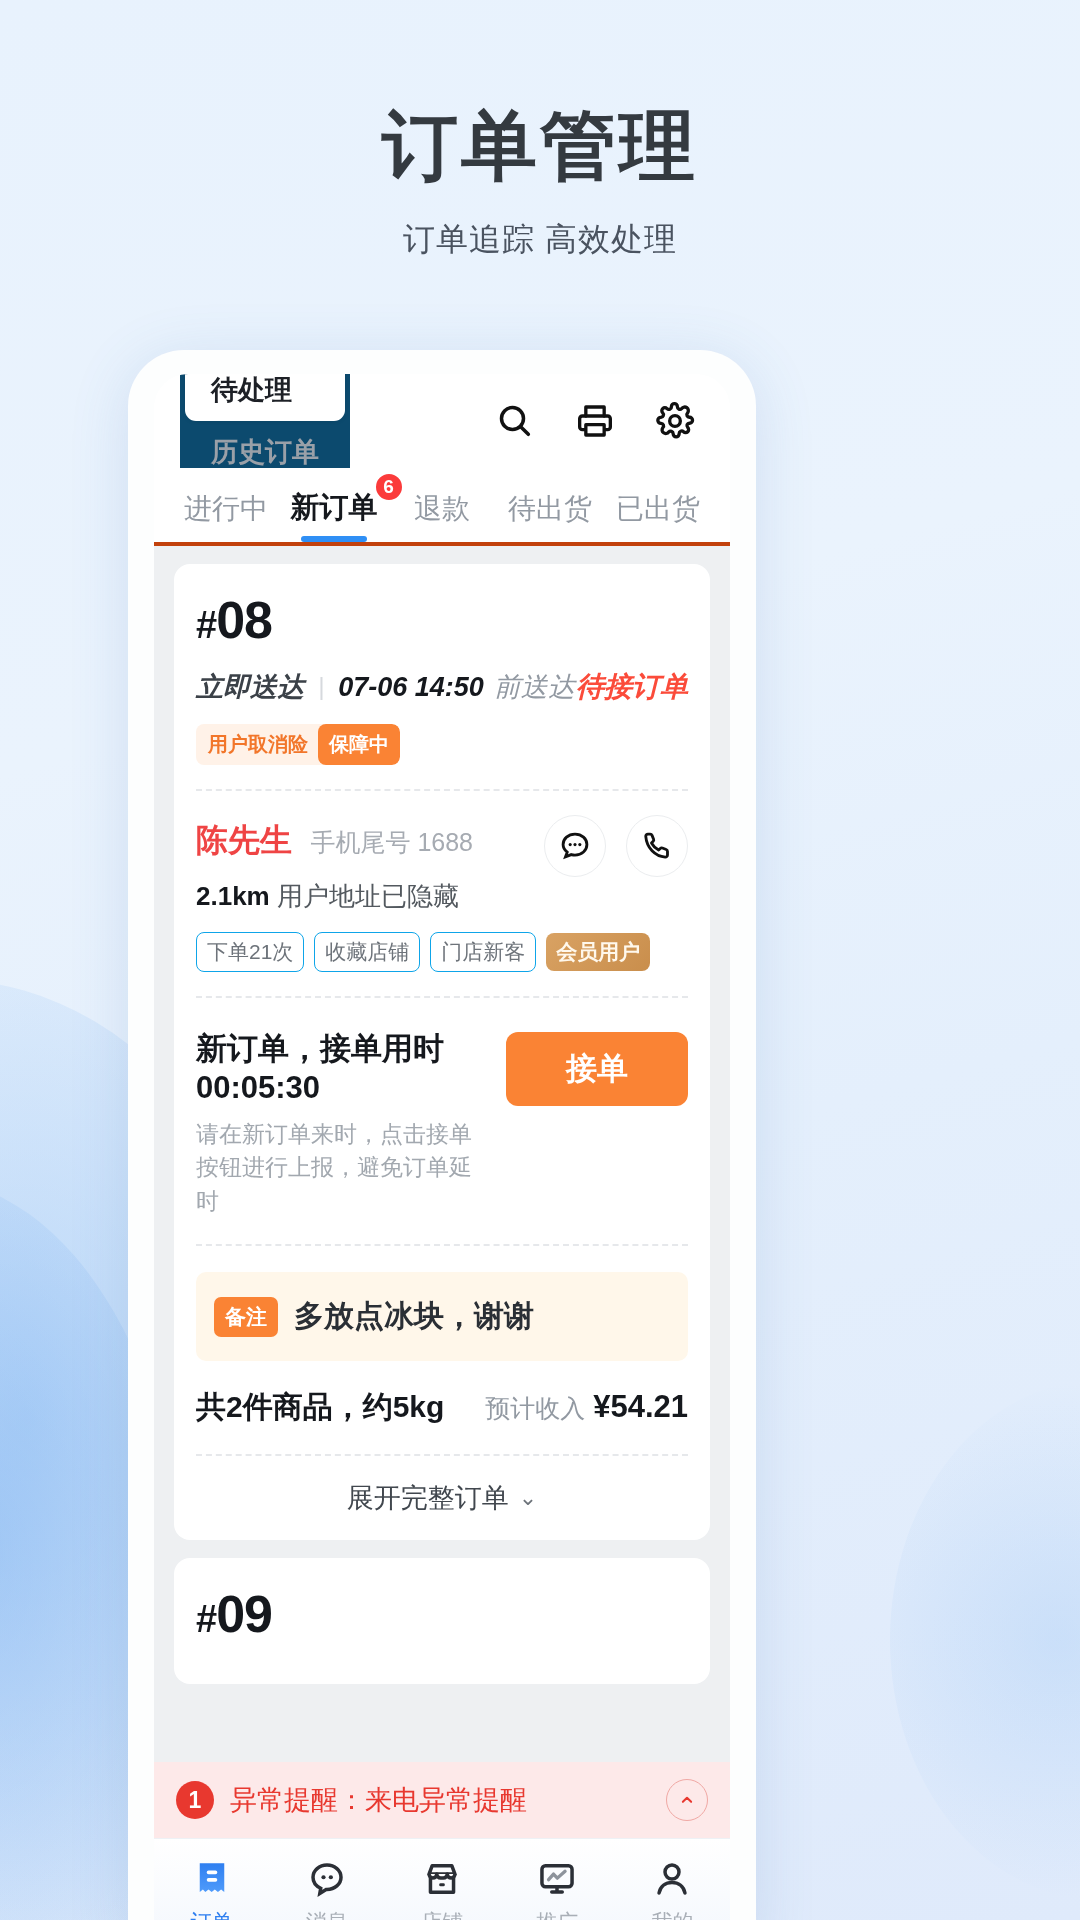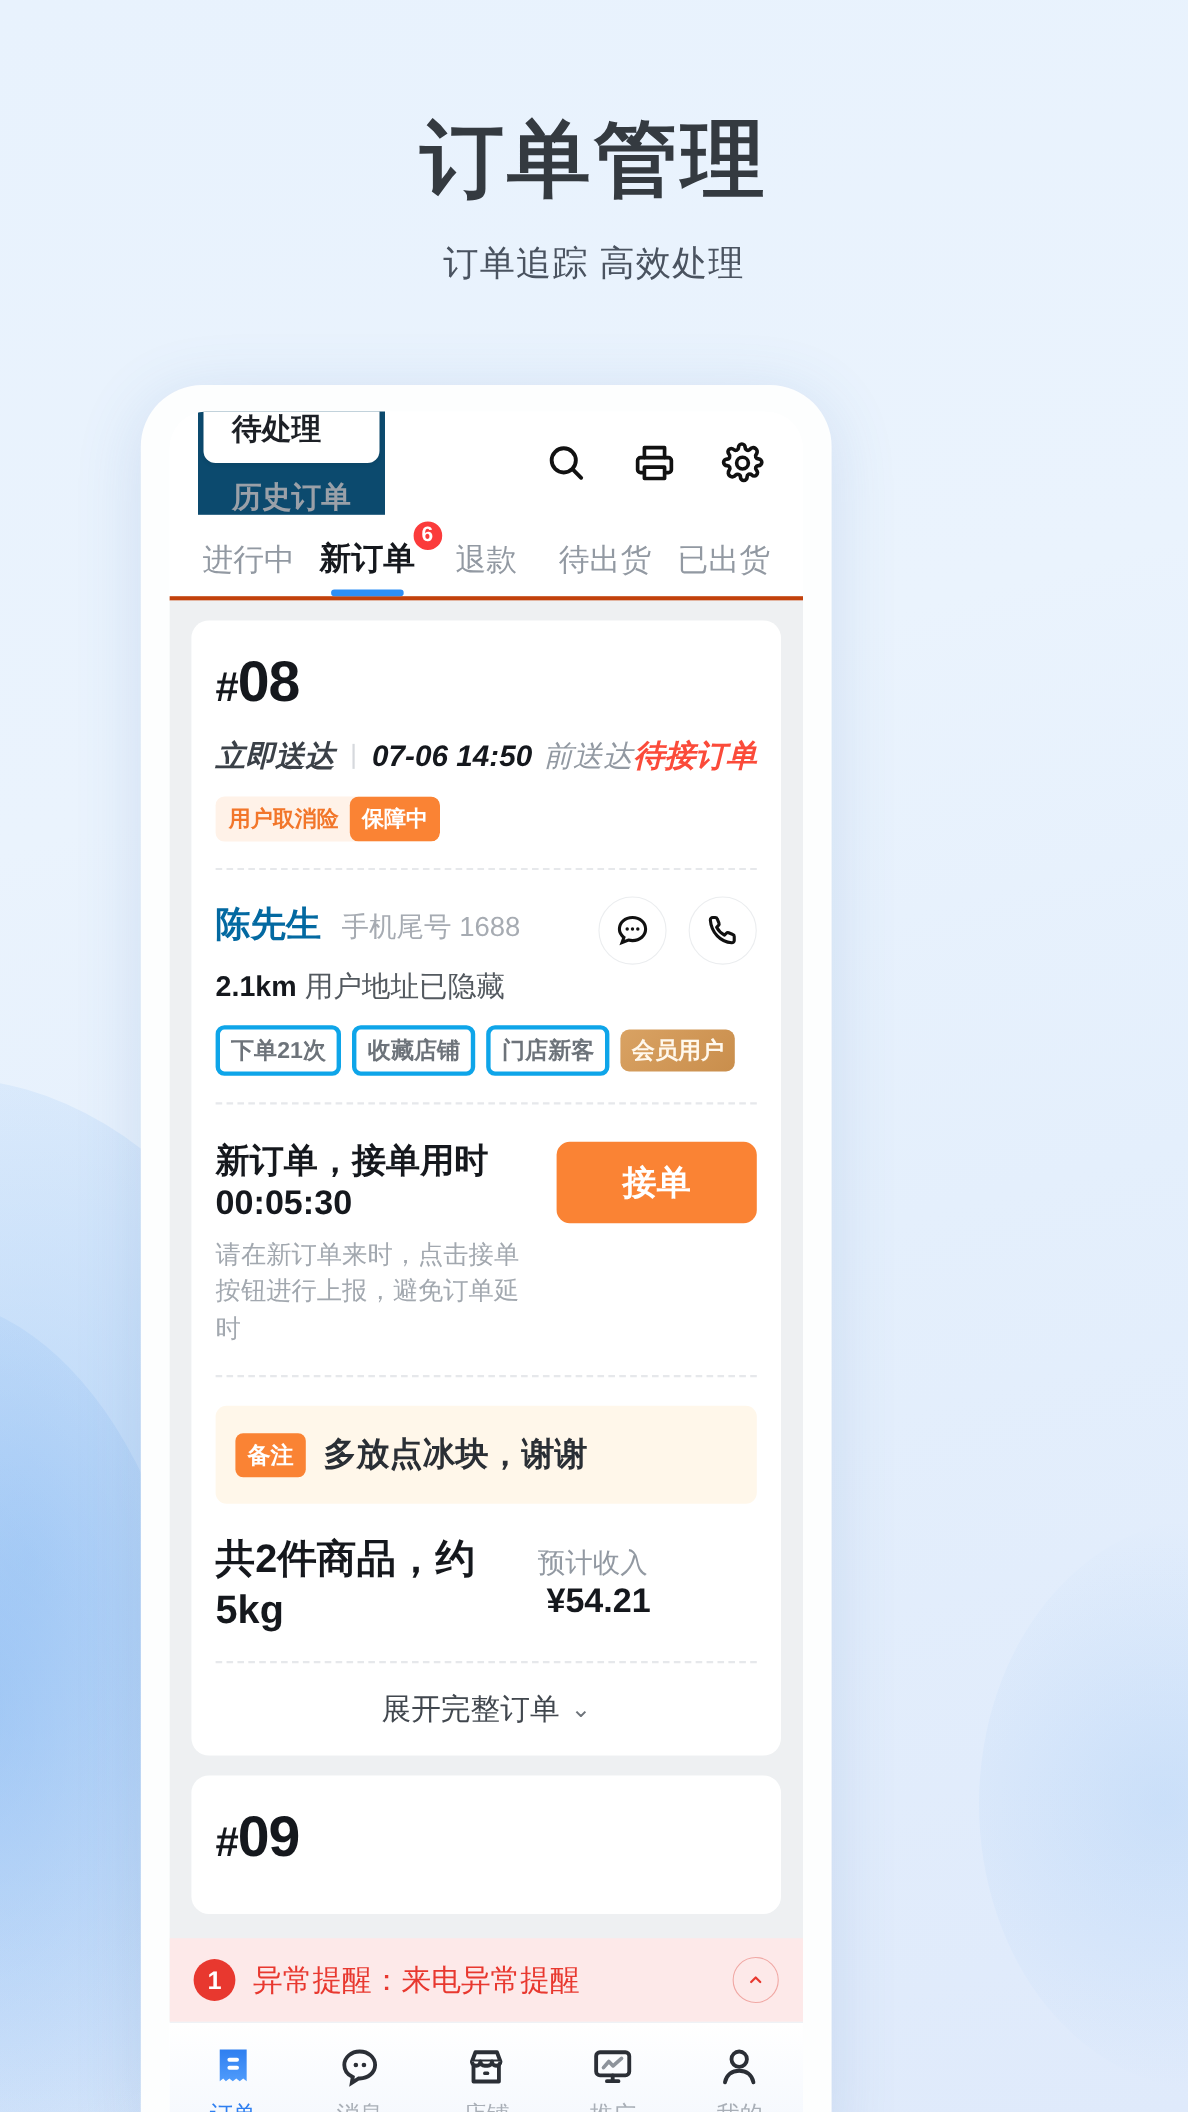--- a/index.html
+++ b/index.html
@@ -79,28 +79,28 @@
   .ordmeta .b{font-size:27px;color:#15181d;font-weight:bold;}
   .ordmeta .c{font-size:27px;color:#9299a2;margin-left:10px;}
   .ordmeta .status{margin-left:auto;font-size:28px;color:#fb4b3a;font-weight:bold;}
   .insure{display:inline-flex;align-items:center;background:#fff2e8;border-radius:8px;
           margin-top:18px;margin-bottom:24px;overflow:hidden;}
   .insure .t1{font-size:20px;color:#f2762a;font-weight:bold;padding:6px 10px 6px 12px;}
   .insure .t2{font-size:20px;color:#fff;font-weight:bold;background:#fa8334;padding:7px 11px;border-radius:8px;}
 
   
   .cust{padding:28px 0 24px 0;position:relative;}
-  .cust .name{font-size:32px;font-weight:bold;color:#0369a1;}
+  .cust .name{font-size:32px;font-weight:bold;color:#ef4444;}
   .cust .phone{font-size:25px;color:#a6abb2;margin-left:14px;}
   .cust .addr{margin-top:16px;font-size:26px;color:#5b6views;}
   .cust .addr{color:#3b4148;}
   .cust .addr b{font-weight:bold;color:#15181d;}
   .cust .addr span{color:#53595f;}
   .tags{display:flex;gap:10px;margin-top:18px;align-items:center;}
-  .tag{border:4px solid #0ea5e9;border-radius:8px;padding:5px 10px;font-size:21px;color:#6d737a;font-weight:bold;}
+  .tag{border:1px solid #0ea5e9;border-radius:8px;padding:5px 10px;font-size:21px;color:#6d737a;}
   .tag.gold{border:none;background:linear-gradient(135deg,#d9a263,#c98e4c);color:#fff8ec;font-weight:bold;}
   .cust-actions{position:absolute;right:0;top:24px;display:flex;gap:20px;}
   .circle-btn{width:62px;height:62px;border-radius:50%;border:1px solid #ebedef;
               display:flex;align-items:center;justify-content:center;background:#fff;}
   .circle-btn svg{width:34px;height:34px;}
 
   
   .accept{display:flex;align-items:flex-start;padding:30px 0 26px 0;}
   .accept .left{flex:1;padding-right:18px;}
   .accept .t{font-size:31px;font-weight:bold;color:#15181d;}
@@ -110,21 +110,21 @@
               margin-top:4px;}
 
   
   .remark{background:#fff7ea;border-radius:10px;display:flex;align-items:center;
           padding:24px 18px;margin:26px 0 0 0;}
   .remark .chip{background:#fa8334;color:#fff;font-size:21px;font-weight:bold;
                 border-radius:7px;padding:6px 11px;margin-right:16px;white-space:nowrap;}
   .remark .txt{font-size:30px;font-weight:bold;color:#2a2f35;}
 
   .totals{display:flex;align-items:baseline;padding:26px 0 26px 0;}
-  .totals .l{font-size:36px;font-weight:bold;color:#15181d;}
+  .totals .l{font-size:30px;font-weight:bold;color:#15181d;}
   .totals .r{margin-left:auto;font-size:25px;color:#9299a2;}
   .totals .r b{font-size:31px;color:#15181d;margin-left:8px;}
 
   .expand{height:84px;display:flex;align-items:center;justify-content:center;
           font-size:27px;color:#41474e;gap:10px;}
   .expand .chev{font-size:22px;color:#6d737a;}
 
   
   .alert{position:absolute;left:0;right:0;bottom:0;height:76px;background:#fde9e9;
          display:flex;align-items:center;padding:0 22px;}

